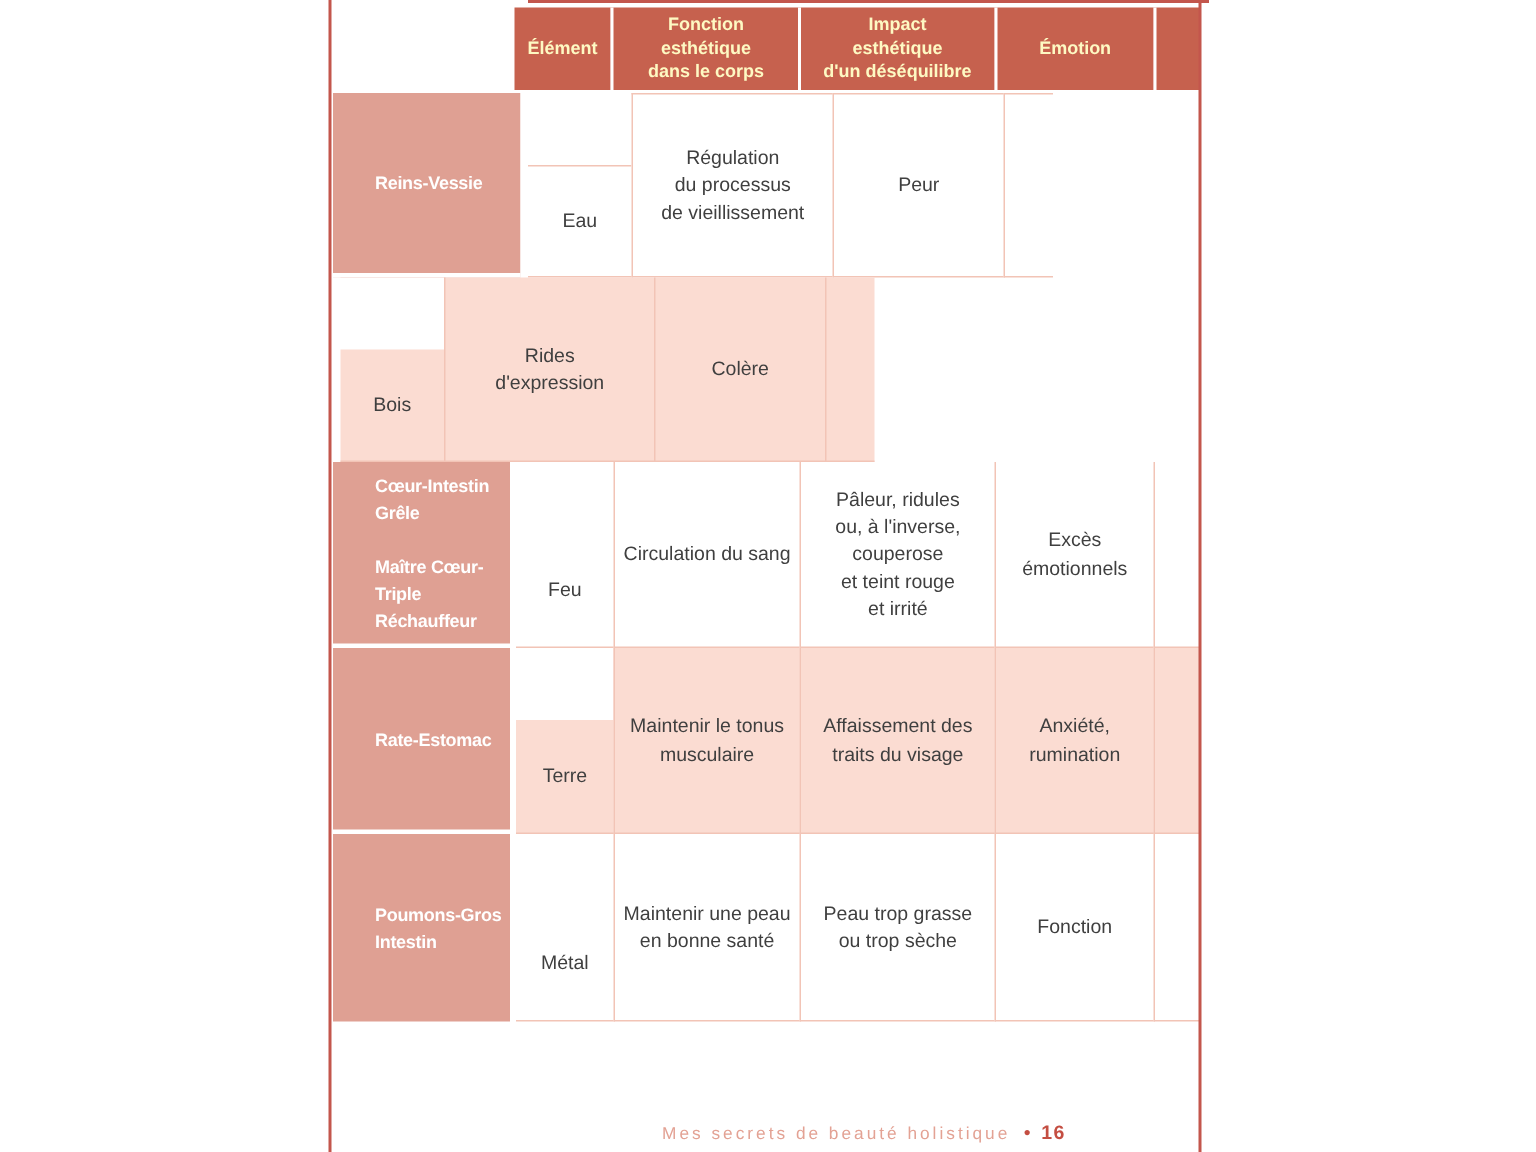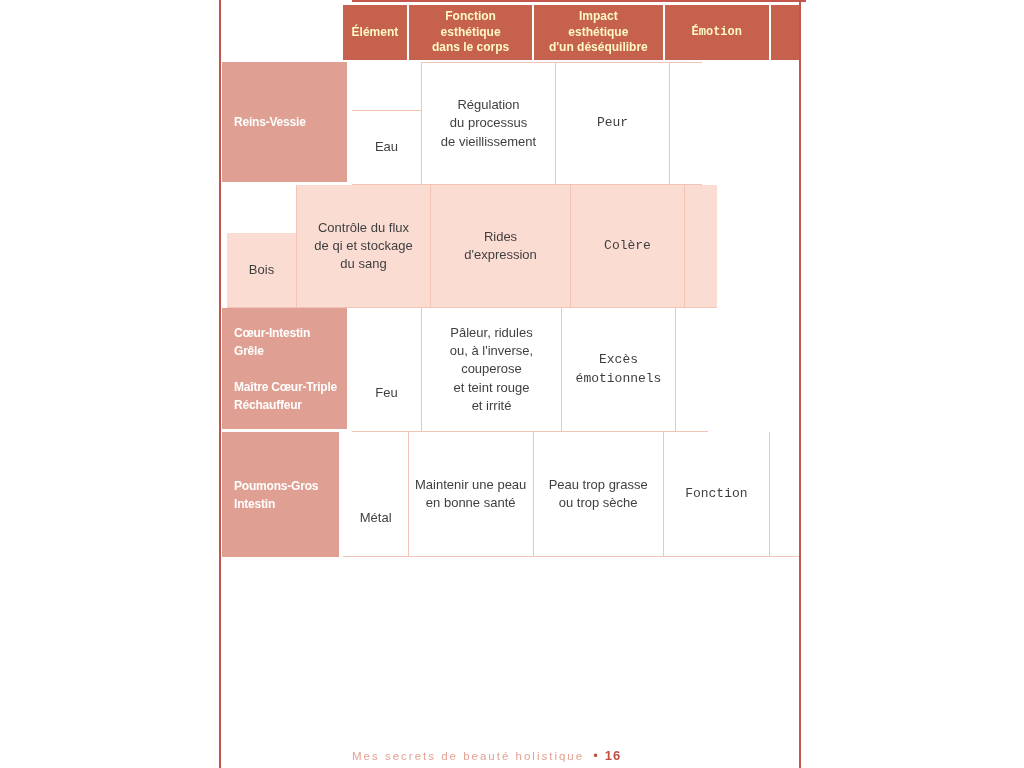--- a/index.html
+++ b/index.html
@@ -37,49 +37,49 @@
   .hcell{
     background:var(--header-bg,#c6614e);
     color:#fef9c3;font-weight:bold;font-size:12px;line-height:1.32;
     display:flex;align-items:center;justify-content:center;text-align:center;
     white-space:pre-line;border-left:2px solid #ffffff;padding:0 2px;
   }
   .hcell.first{border-left:none;}
   .c-el{width:69px;}
   .c-fn{width:134px;}
   .c-im{width:140px;}
-  .c-em{width:114px;font-family:Liberation Mono, monospace;}
+  .c-em{width:114px;}
   .c-edge{width:33px;}
 
   .tbody{display:block;}
   .row{display:flex;}
   .r1{height:123px;} .r2{height:123px;} .r3{height:124px;} .r4{height:124px;} .r5{height:125px;}
   .org{
     width:125px;background:var(--row-label-bg,#dfa093);
     color:#ffffff;font-weight:bold;font-size:12px;line-height:1.5;letter-spacing:-0.2px;
     display:flex;align-items:center;text-align:left;
-    padding:4px 2px 4px 12px;white-space:pre-line;
+    padding:4px 2px 4px 28px;white-space:pre-line;
     border-bottom:3px solid #ffffff;
   }
   .row:last-child .org{border-bottom:none;}
   .cell{
     display:flex;align-items:center;justify-content:center;text-align:center;
     font-size:13px;line-height:1.4;white-space:pre-line;color:var(--body-text,#3f3f3f);
     border-left:1px solid var(--grid-line,#f2c4b6);
     border-bottom:1px solid var(--grid-line,#f2c4b6);
     padding:4px 3px;background:#ffffff;
   }
   .cell.first{border-left:none;margin-top:48px;}
   .row.alt .cell{background:var(--row-alt-bg,#fbdcd2);}
   .tbody .row:first-child .cell{border-top:1px solid var(--grid-line,#f2c4b6);}
 
   
   .footer{
     position:absolute;left:352px;top:746px;width:448px;
-    white-space:nowrap;
+    text-align:center;white-space:nowrap;
   }
   .f-title{
     color:var(--footer-text,#e3a294);
     font-size:11.5px;letter-spacing:2px;
   }
   .f-dot{color:var(--footer-number,#c44e42);font-size:13px;margin:0 7px 0 9px;}
   .f-num{color:var(--footer-number,#c44e42);font-size:13px;font-weight:bold;letter-spacing:1px;}
 </style>
 </head>
 <body>
@@ -113,47 +113,57 @@
         <div class="cell c-fn">Régulation
 du processus
 de vieillissement</div>
         <div class="cell c-em">Peur</div>
         <div class="cell c-edge"></div>
       </div>
 
       <div class="row r2 alt">
         <div class="gutter"></div>
         <div class="cell first c-el">Bois</div>
-        <div class="cell c-fn">Contrôle du flux
-de qi et stockage
-du sang</div>
         <div class="cell c-im">Rides
 d'expression</div>
         <div class="cell c-em">Colère</div>
         <div class="cell c-edge"></div>
       </div>
 
       <div class="row r3">
         <div class="org">Cœur-Intestin
 Grêle
 
 Maître Cœur-Triple
 Réchauffeur</div>
         <div class="gutter"></div>
         <div class="cell first c-el">Feu</div>
+        <div class="cell c-fn">Circulation du sang</div>
         <div class="cell c-im">Pâleur, ridules
 ou, à l'inverse,
 couperose
 et teint rouge
 et irrité</div>
         <div class="cell c-em">Excès
 émotionnels</div>
         <div class="cell c-edge"></div>
       </div>
 
+      <div class="row r4 alt">
+        <div class="org">Rate-Estomac</div>
+        <div class="gutter"></div>
+        <div class="cell first c-el">Terre</div>
+        <div class="cell c-fn">Maintenir le tonus
+musculaire</div>
+        <div class="cell c-im">Affaissement des
+traits du visage</div>
+        <div class="cell c-em">Anxiété,
+rumination</div>
+        <div class="cell c-edge"></div>
+      </div>
 
       <div class="row r5">
         <div class="org">Poumons-Gros
 Intestin</div>
         <div class="gutter"></div>
         <div class="cell first c-el">Métal</div>
         <div class="cell c-fn">Maintenir une peau
 en bonne santé</div>
         <div class="cell c-im">Peau trop grasse
 ou trop sèche</div>

